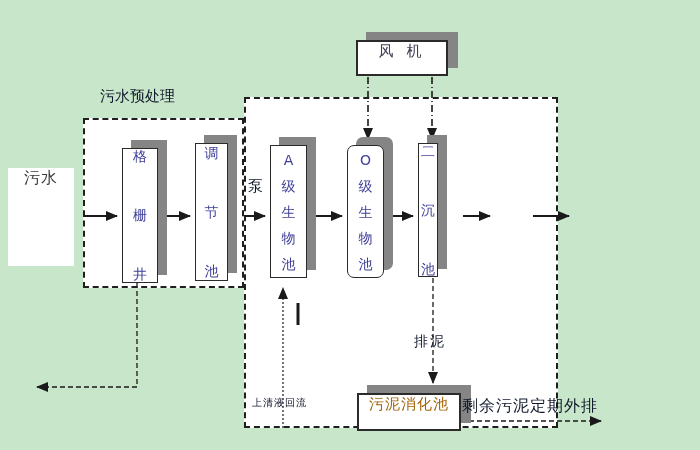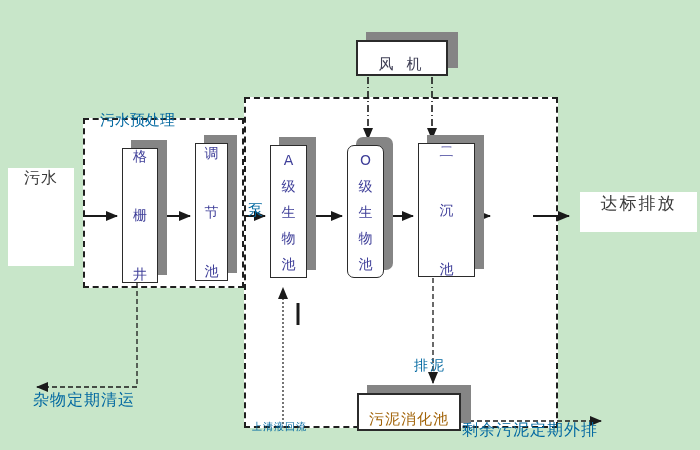--- a/index.html
+++ b/index.html
@@ -20,27 +20,27 @@
   .vlabel{
     width:17px; word-break:break-all; text-align:center;
     font-size:14px; color:#3f3f99;
   }
   .lh3{line-height:59px;}
   .lh5{line-height:26px;}
   
   .hbox{
     position:absolute; background:#ffffff; border:2px solid #2b2b2b; box-sizing:border-box;
     box-shadow:10px -8px 0 0 #858585;
-    display:flex; align-items:flex-end; justify-content:center;
+    display:flex; align-items:flex-start; justify-content:center;
   }
   .plainbox{
     position:absolute; background:#ffffff;
     display:flex; align-items:flex-start; justify-content:center;
   }
-  .lbl{position:absolute; white-space:nowrap; color:#0369a1;margin-top:24px;}
+  .lbl{position:absolute; white-space:nowrap; color:#0f172a;}
   svg{position:absolute; left:0; top:0; pointer-events:none;}
 </style>
 </head>
 <body>
 
 <div id="stage">
 
   <div class="dashed-box" style="left:244px; top:97px; width:314px; height:331px;"></div>
   <div class="dashed-box" style="left:83px; top:118px; width:161px; height:170px;"></div>
 
@@ -90,36 +90,32 @@
   <div class="tank" style="left:195px; top:143px; width:33px; height:138px;">
     <div class="vlabel lh3">调节池</div>
   </div>
 
   <div class="tank" style="left:270px; top:145px; width:37px; height:133px;">
     <div class="vlabel lh5">A级生物池</div>
   </div>
   <div class="tank" style="left:347px; top:145px; width:37px; height:133px;border-radius:7px;">
     <div class="vlabel lh5">O级生物池</div>
   </div>
-  <div class="tank" style="left:418px; top:143px; width:57px; height:134px;">
+  <div class="tank" style="left:418px; top:143px; width:20px; height:134px;">
     <div class="vlabel lh3">二沉池</div>
   </div>
 
   <div class="hbox" style="left:356px; top:40px; width:92px; height:36px; font-size:15px; letter-spacing:4px; color:#3f3f55;">
     <span>风 机</span>
   </div>
 
   <div class="hbox" style="left:357px; top:393px; width:104px; height:38px; font-size:15px; letter-spacing:1px; color:#a16207;">
     <span>污泥消化池</span>
   </div>
 
-  <div class="plainbox" style="left:580px; top:192px; width:117px; height:40px; font-size:17px; letter-spacing:2px;">
-    <span>达标排放</span>
-  </div>
 
   <div class="lbl" style="left:100px; top:87px; font-size:15px;">污水预处理</div>
   <div class="lbl" style="left:248px; top:177px; font-size:15px;">泵</div>
-  <div class="lbl" style="left:33px; top:366px; font-size:16px; letter-spacing:1px;">杂物定期清运</div>
   <div class="lbl" style="left:252px; top:396px; font-size:10px; letter-spacing:1px;">上清液回流</div>
   <div class="lbl" style="left:414px; top:333px; font-size:14px; letter-spacing:2px;font-family:Liberation Serif, serif;">排泥</div>
   <div class="lbl" style="left:462px; top:396px; font-size:16px; letter-spacing:1px;">剩余污泥定期外排</div>
 
 </div>
 
 </body></html>

